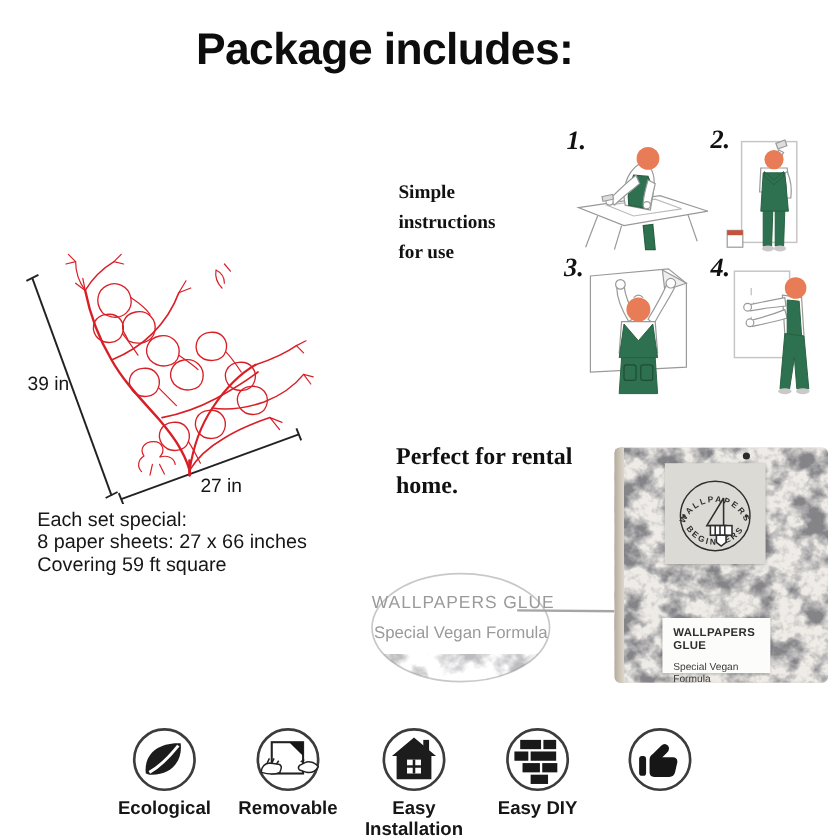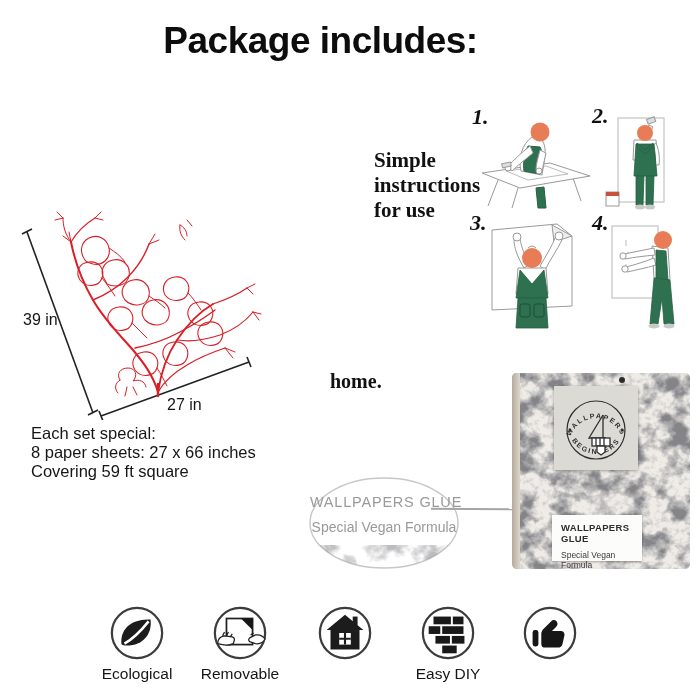--- a/index.html
+++ b/index.html
@@ -10,36 +10,36 @@
   .abs{position:absolute;}
   
   .title{
     left:0;top:20px;width:641px;text-align:center;
     font-size:37px;font-weight:bold;letter-spacing:-0.5px;color:#0d0d0d;
   }
   
   .set-info{left:31px;top:424px;font-size:16.5px;line-height:19px;color:#161616;}
   
   .instr-heading{left:332px;top:148px;font-family:"Liberation Serif",serif;
-    font-weight:bold;font-size:21px;line-height:25px;color:#111;margin-left:42px;}
+    font-weight:bold;font-size:16px;line-height:25px;color:#111;}
   .step-num{font-family:"Liberation Serif",serif;font-style:italic;font-weight:bold;
     font-size:22px;color:#111;}
   
   .glue-desc{left:330px;top:370px;font-family:"Liberation Serif",serif;
     font-weight:bold;font-size:20px;line-height:23.5px;color:#111;}
   .connector{left:431px;top:508px;width:83px;height:1.5px;background:#a5a5a5;transform:rotate(0.5deg);}
   .package{left:512px;top:373px;width:178px;height:196px;border-radius:5px;background:#efece7;overflow:hidden;box-shadow:0 0 0 1px #d8d3ca inset;}
   .pkg-tex{position:absolute;left:0;top:0;width:100%;height:100%;}
   .pkg-spine{position:absolute;left:0;top:0;width:8px;height:100%;background:linear-gradient(to right,#b4ab9c,#ddd6ca);}
   .pkg-toplabel{position:absolute;left:42px;top:13px;width:84px;height:84px;background:#dcdad5;box-shadow:0 1px 3px rgba(0,0,0,.35);}
   .pkg-botlabel{position:absolute;left:40px;top:142px;width:90px;height:46px;background:#fcfcfb;box-shadow:0 1px 2px rgba(0,0,0,.3);padding:7px 0 0 9px;box-sizing:border-box;}
   .pkg-botlabel .t1{font-size:9.5px;font-weight:bold;letter-spacing:.3px;color:#2e2e2e;}
   .pkg-botlabel .t2{font-size:8.5px;margin-top:6px;color:#3a3a3a;}
   
-  .feature{top:604px;width:120px;text-align:center;}
+  .feature{top:604px;width:120px;text-align:center;font-weight:bold;}
   .feature .lbl{margin-top:3px;font-size:15.5px;color:#161616;}
   svg{display:block;}
   .feature svg{margin:0 auto;}
 </style>
 </head>
 <body>
 
 <div class="abs title">Package includes:</div>
 
 <svg class="abs" style="left:15px;top:200px" width="290" height="220" viewBox="0 0 290 220">
@@ -191,20 +191,21 @@
   <g fill="#2e7150" stroke="#26603f" stroke-width="0.8">
     <path d="M50,32 L60,33 L62,62 L50,60 Z"></path>
     <path d="M48,60 L64,62 L68,106 L58,106 L56,80 L52,106 L44,106 Z"></path>
   </g>
   <ellipse cx="48" cy="108" rx="5.5" ry="2.5" fill="#c9c9c9"></ellipse>
   <ellipse cx="63" cy="108" rx="5.5" ry="2.5" fill="#c9c9c9"></ellipse>
   <circle cx="57" cy="22" r="9" fill="#e87c57"></circle>
 </svg>
 
 <div class="abs glue-desc">
+  <div>Perfect for rental</div>
   <div>home.</div>
 </div>
 
 <svg class="abs" style="left:308px;top:476px" width="160" height="100" viewBox="0 0 160 100">
   <defs>
     <clipPath id="ovalClip">
         <ellipse cx="76" cy="47" rx="74" ry="45"></ellipse>
       </clipPath>
   </defs>
   <ellipse cx="76" cy="47" rx="74" ry="45" fill="#ffffff" stroke="#c8c8c8" stroke-width="1.4"></ellipse>
@@ -290,20 +291,21 @@
 </div>
 
 <div class="abs feature" style="left:285px">
   <svg width="58" height="58" viewBox="0 0 60 60">
     <circle cx="30" cy="30" r="26" fill="#fff" stroke="#3c3c3c" stroke-width="2.3"></circle>
     <rect x="38" y="13" width="5" height="9" fill="#1c1c1c"></rect>
     <path d="M30,11 L49,27 L45,27 L45,47 L15,47 L15,27 L11,27 Z" fill="#1c1c1c"></path>
     <rect x="24" y="30" width="12" height="12" fill="#fff"></rect>
     <path d="M30,30 V42 M24,36 H36" stroke="#1c1c1c" stroke-width="2.2"></path>
   </svg>
+  <div class="lbl">Easy Installation</div>
 </div>
 
 <div class="abs feature" style="left:388px">
   <svg width="58" height="58" viewBox="0 0 60 60">
     <circle cx="30" cy="30" r="26" fill="#fff" stroke="#3c3c3c" stroke-width="2.3"></circle>
     <g fill="#191919">
       <rect x="15" y="13" width="18" height="8"></rect>
         <rect x="35" y="13" width="11" height="8"></rect>
       <rect x="10" y="23" width="12" height="8"></rect>
         <rect x="24" y="23" width="22" height="8"></rect>

